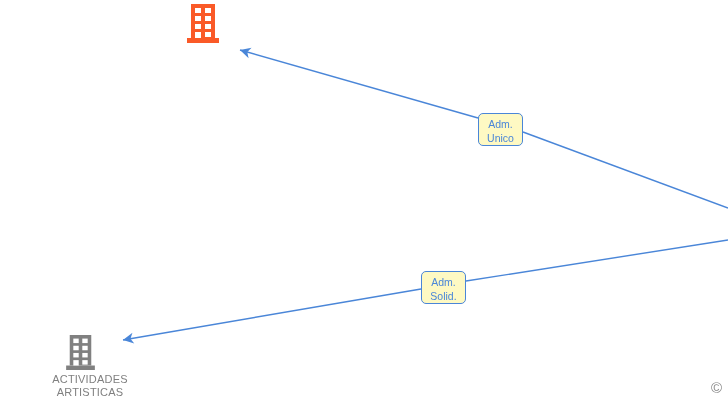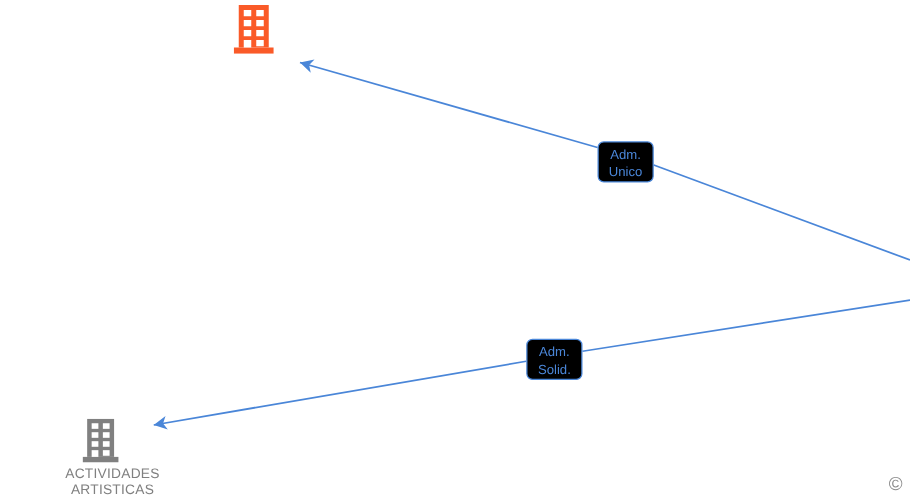--- a/index.html
+++ b/index.html
@@ -60,21 +60,21 @@
   #node-actividades .node-label {
     margin-top: 3px;
   }
 
   
   .rel-box {
     position: absolute;
     box-sizing: border-box;
     border: 1.4px solid #4a86d8;
     border-radius: 5px;
-    background: #000000;
+    background: #fef9c3;
     color: #4a86d8;
     font-size: 10.5px;
     line-height: 14px;
     font-family: "Liberation Sans", sans-serif;
     text-align: center;
     padding: 3px 0 3px 0;
     white-space: pre-line;
   }
   #rel-adm-unico {
     left: 478px;

